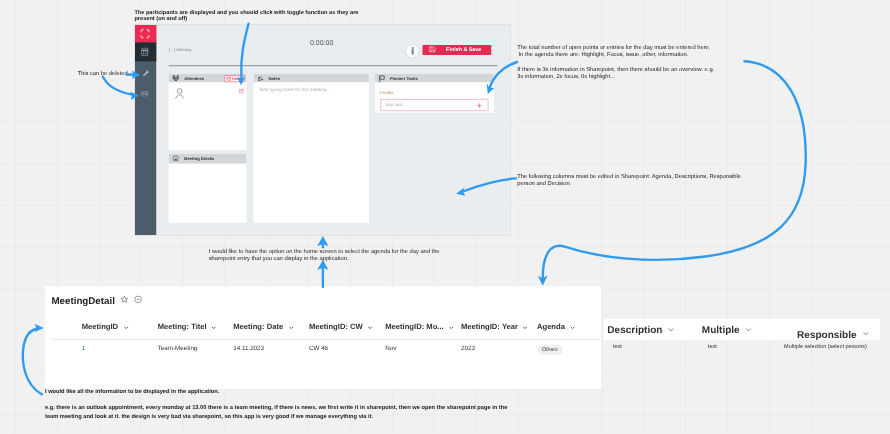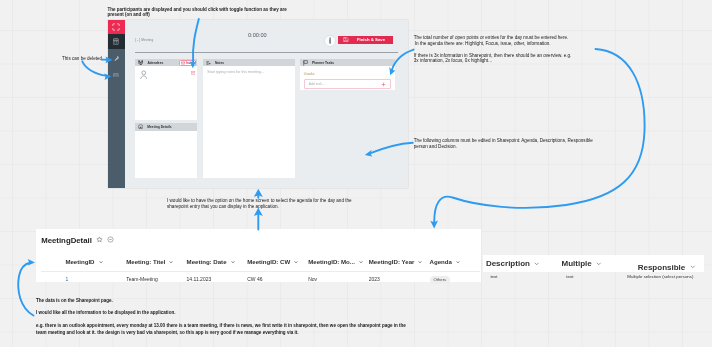--- a/index.html
+++ b/index.html
@@ -54,21 +54,21 @@
   #tcount{font-size:3.4px;color:#b08a57;}
   #addtask{margin-top:3.3px;height:8.4px;border:0.6px solid #f3c9d3;border-radius:1px;
            display:flex;align-items:center;padding:0 4px;}
   #addtask .at{flex:1;font-size:3.4px;color:#aeb2b6;}
 
   .invitebtn{margin-left:auto;display:flex;align-items:center;justify-content:center;gap:1.2px;
              border:0.7px solid #f096ab;border-radius:1.4px;background:#fff;
              width:16.8px;height:6.7px;box-sizing:border-box;color:#e32b52;font-size:3.2px;font-weight:bold;}
 
   
-  #sp{position:absolute;left:35.7px;top:228.7px;width:445.3px;height:53px;background:#fff;}
+  #sp{position:absolute;left:35.7px;top:228.7px;width:445.3px;height:82px;background:#fff;}
   #sptitle{position:absolute;left:5.5px;top:7.5px;display:flex;align-items:baseline;gap:4px;
            font-size:7.8px;color:#201f1e;font-weight:bold;letter-spacing:0px;}
   .spcell{position:absolute;}
   .hc{display:flex;align-items:center;gap:3px;font-size:6.1px;color:#323130;font-weight:bold;white-space:nowrap;}
   .rc{font-size:5px;color:#323130;white-space:nowrap;}
   #spdiv{position:absolute;left:5.7px;top:42px;width:439px;height:0.8px;background:#edebe9;}
 
   #sp2{position:absolute;left:482.9px;top:254.5px;width:221.6px;height:17.5px;background:#fff;}
   .hc2{display:flex;align-items:center;gap:3.5px;font-size:8px;color:#323130;font-weight:bold;white-space:nowrap;}
   .rc2{position:absolute;font-size:4.4px;color:#323130;white-space:nowrap;}

